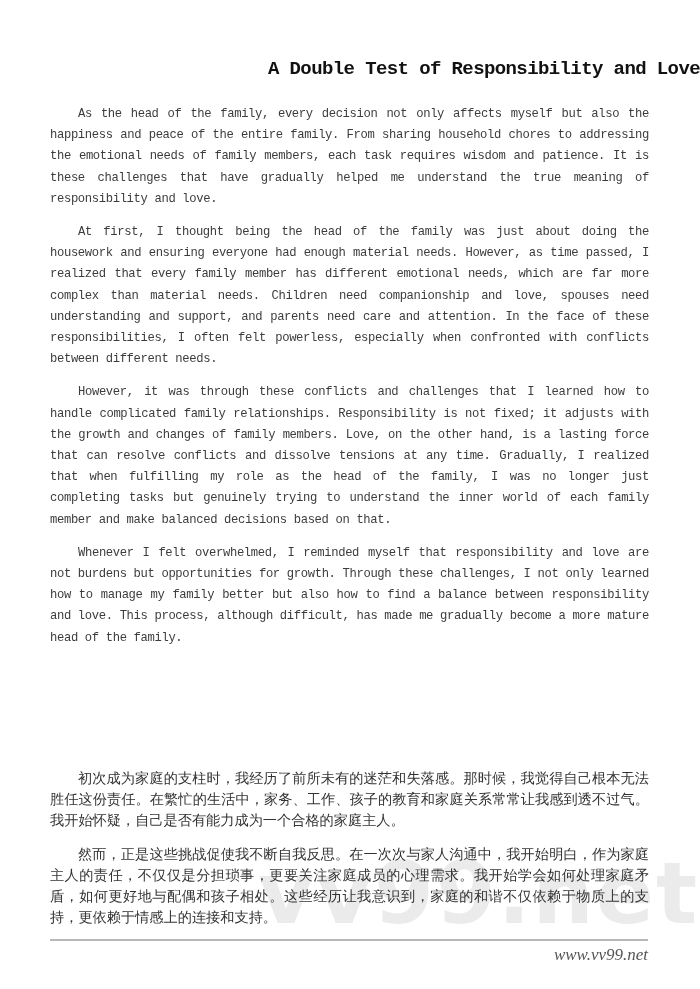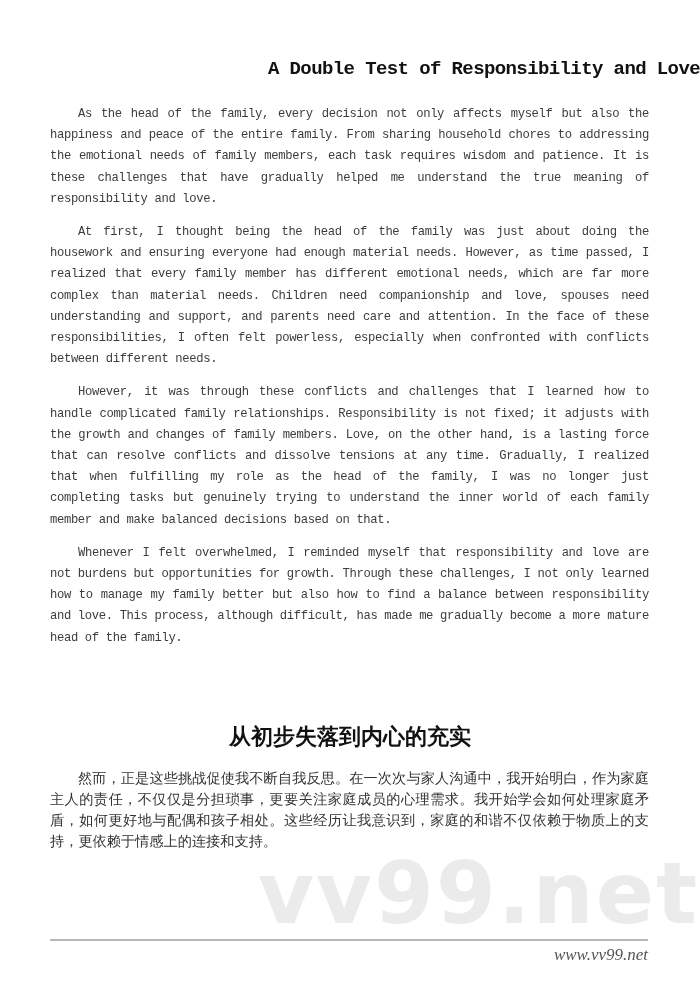--- a/index.html
+++ b/index.html
@@ -124,22 +124,22 @@
 
   <h1 class="title-en" style="margin:0;">A Double Test of Responsibility and Love</h1>
 
   <div class="section-en">
     <p>As the head of the family, every decision not only affects myself but also the happiness and peace of the entire family. From sharing household chores to addressing the emotional needs of family members, each task requires wisdom and patience. It is these challenges that have gradually helped me understand the true meaning of responsibility and love.</p>
     <p>At first, I thought being the head of the family was just about doing the housework and ensuring everyone had enough material needs. However, as time passed, I realized that every family member has different emotional needs, which are far more complex than material needs. Children need companionship and love, spouses need understanding and support, and parents need care and attention. In the face of these responsibilities, I often felt powerless, especially when confronted with conflicts between different needs.</p>
     <p>However, it was through these conflicts and challenges that I learned how to handle complicated family relationships. Responsibility is not fixed; it adjusts with the growth and changes of family members. Love, on the other hand, is a lasting force that can resolve conflicts and dissolve tensions at any time. Gradually, I realized that when fulfilling my role as the head of the family, I was no longer just completing tasks but genuinely trying to understand the inner world of each family member and make balanced decisions based on that.</p>
     <p>Whenever I felt overwhelmed, I reminded myself that responsibility and love are not burdens but opportunities for growth. Through these challenges, I not only learned how to manage my family better but also how to find a balance between responsibility and love. This process, although difficult, has made me gradually become a more mature head of the family.</p>
   </div>
 
-  <h2 class="title-zh" style="margin:0;">从初步失落到内心的充实</h2>
 
   <div class="section-zh">
+    <p>初次成为家庭的支柱时，我经历了前所未有的迷茫和失落感。那时候，我觉得自己根本无法胜任这份责任。在繁忙的生活中，家务、工作、孩子的教育和家庭关系常常让我感到透不过气。我开始怀疑，自己是否有能力成为一个合格的家庭主人。</p>
     <p>然而，正是这些挑战促使我不断自我反思。在一次次与家人沟通中，我开始明白，作为家庭主人的责任，不仅仅是分担琐事，更要关注家庭成员的心理需求。我开始学会如何处理家庭矛盾，如何更好地与配偶和孩子相处。这些经历让我意识到，家庭的和谐不仅依赖于物质上的支持，更依赖于情感上的连接和支持。</p>
   </div>
 
   <div class="footer-rule"></div>
   <div class="footer-url">www.vv99.net</div>
 
 </div>
 
 </body></html>

